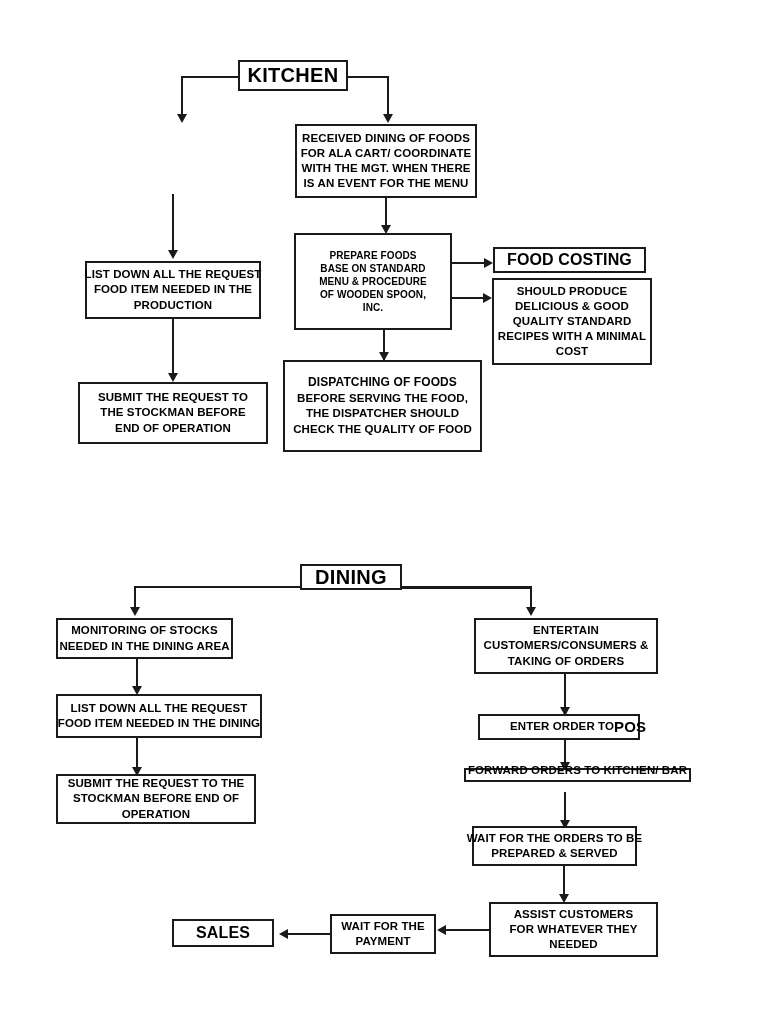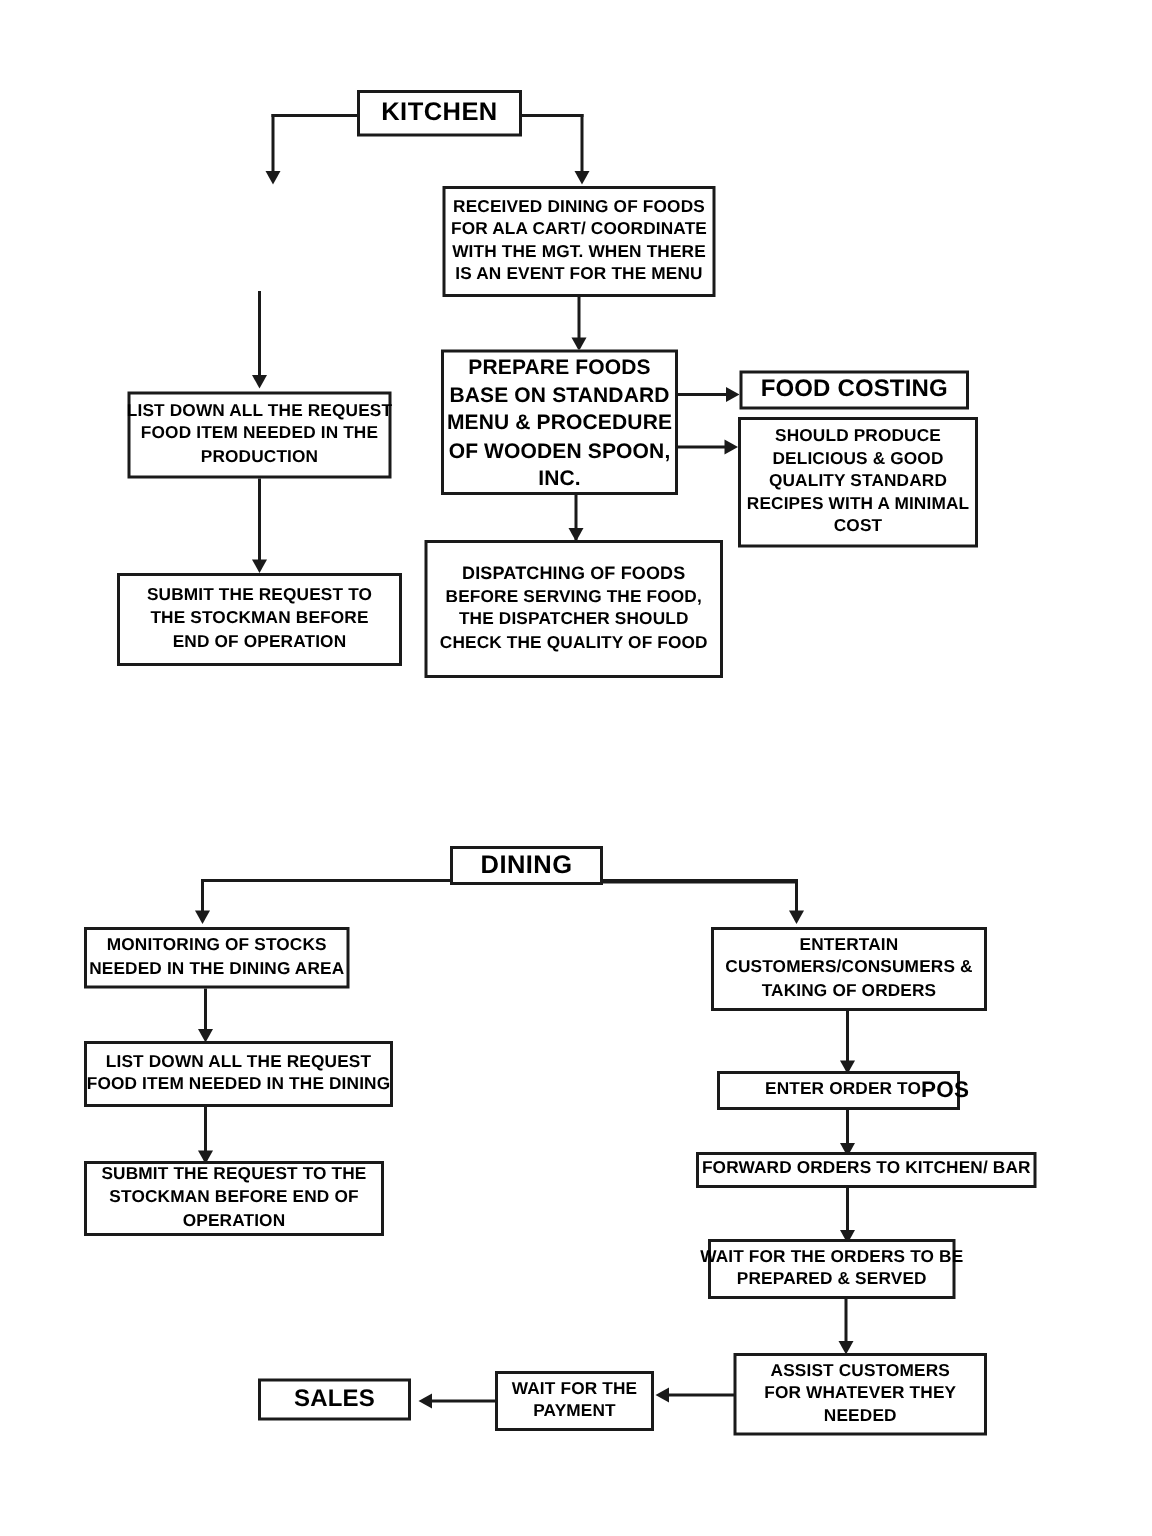--- a/index.html
+++ b/index.html
@@ -29,23 +29,23 @@
     font-weight: bold;
     letter-spacing: 0.1px;
     line-height: 1.32;
     padding: 2px 4px;
   }
   .box .ln {
     display: block;
     white-space: nowrap;
   }
   .t-md  { font-size: 11.5px; }
-  .t-lg  { font-size: 14px; }
+  .t-lg  { font-size: 10px; }
   .t-xl  { font-size: 16px; }
-  .hdr   { font-size: 17px; letter-spacing: 0.3px; }
+  .hdr   { font-size: 20px; letter-spacing: 0.3px; }
   .line-big { font-size: 12px; }
   .pos-big { font-size: 15px; }
 
   
   .vline {
     position: absolute;
     width: 2px;
     background: #1a1a1a;
   }
   .hline {
@@ -202,21 +202,21 @@
 
   <div class="vline" style="left:564px; top:740px; height:26px;"></div>
   <div class="arrow-down" style="left:560px; top:762px;"></div>
 
   <div class="box t-md" style="left:56px; top:774px; width:200px; height:50px;">
     <span class="ln">SUBMIT THE REQUEST TO THE</span>
     <span class="ln">STOCKMAN BEFORE END OF</span>
     <span class="ln">OPERATION</span>
   </div>
 
-  <div class="box t-md" style="left:464px; top:768px; width:227px; height:24px;">
+  <div class="box t-md" style="left:464px; top:768px; width:227px; height:14px;justify-content:flex-end;">
     <span class="ln">FORWARD ORDERS TO KITCHEN/ BAR</span>
   </div>
 
   <div class="vline" style="left:564px; top:792px; height:32px;"></div>
   <div class="arrow-down" style="left:560px; top:820px;"></div>
 
   <div class="box t-md" style="left:472px; top:826px; width:165px; height:40px;">
     <span class="ln">WAIT FOR THE ORDERS TO BE</span>
     <span class="ln">PREPARED &amp; SERVED</span>
   </div>

